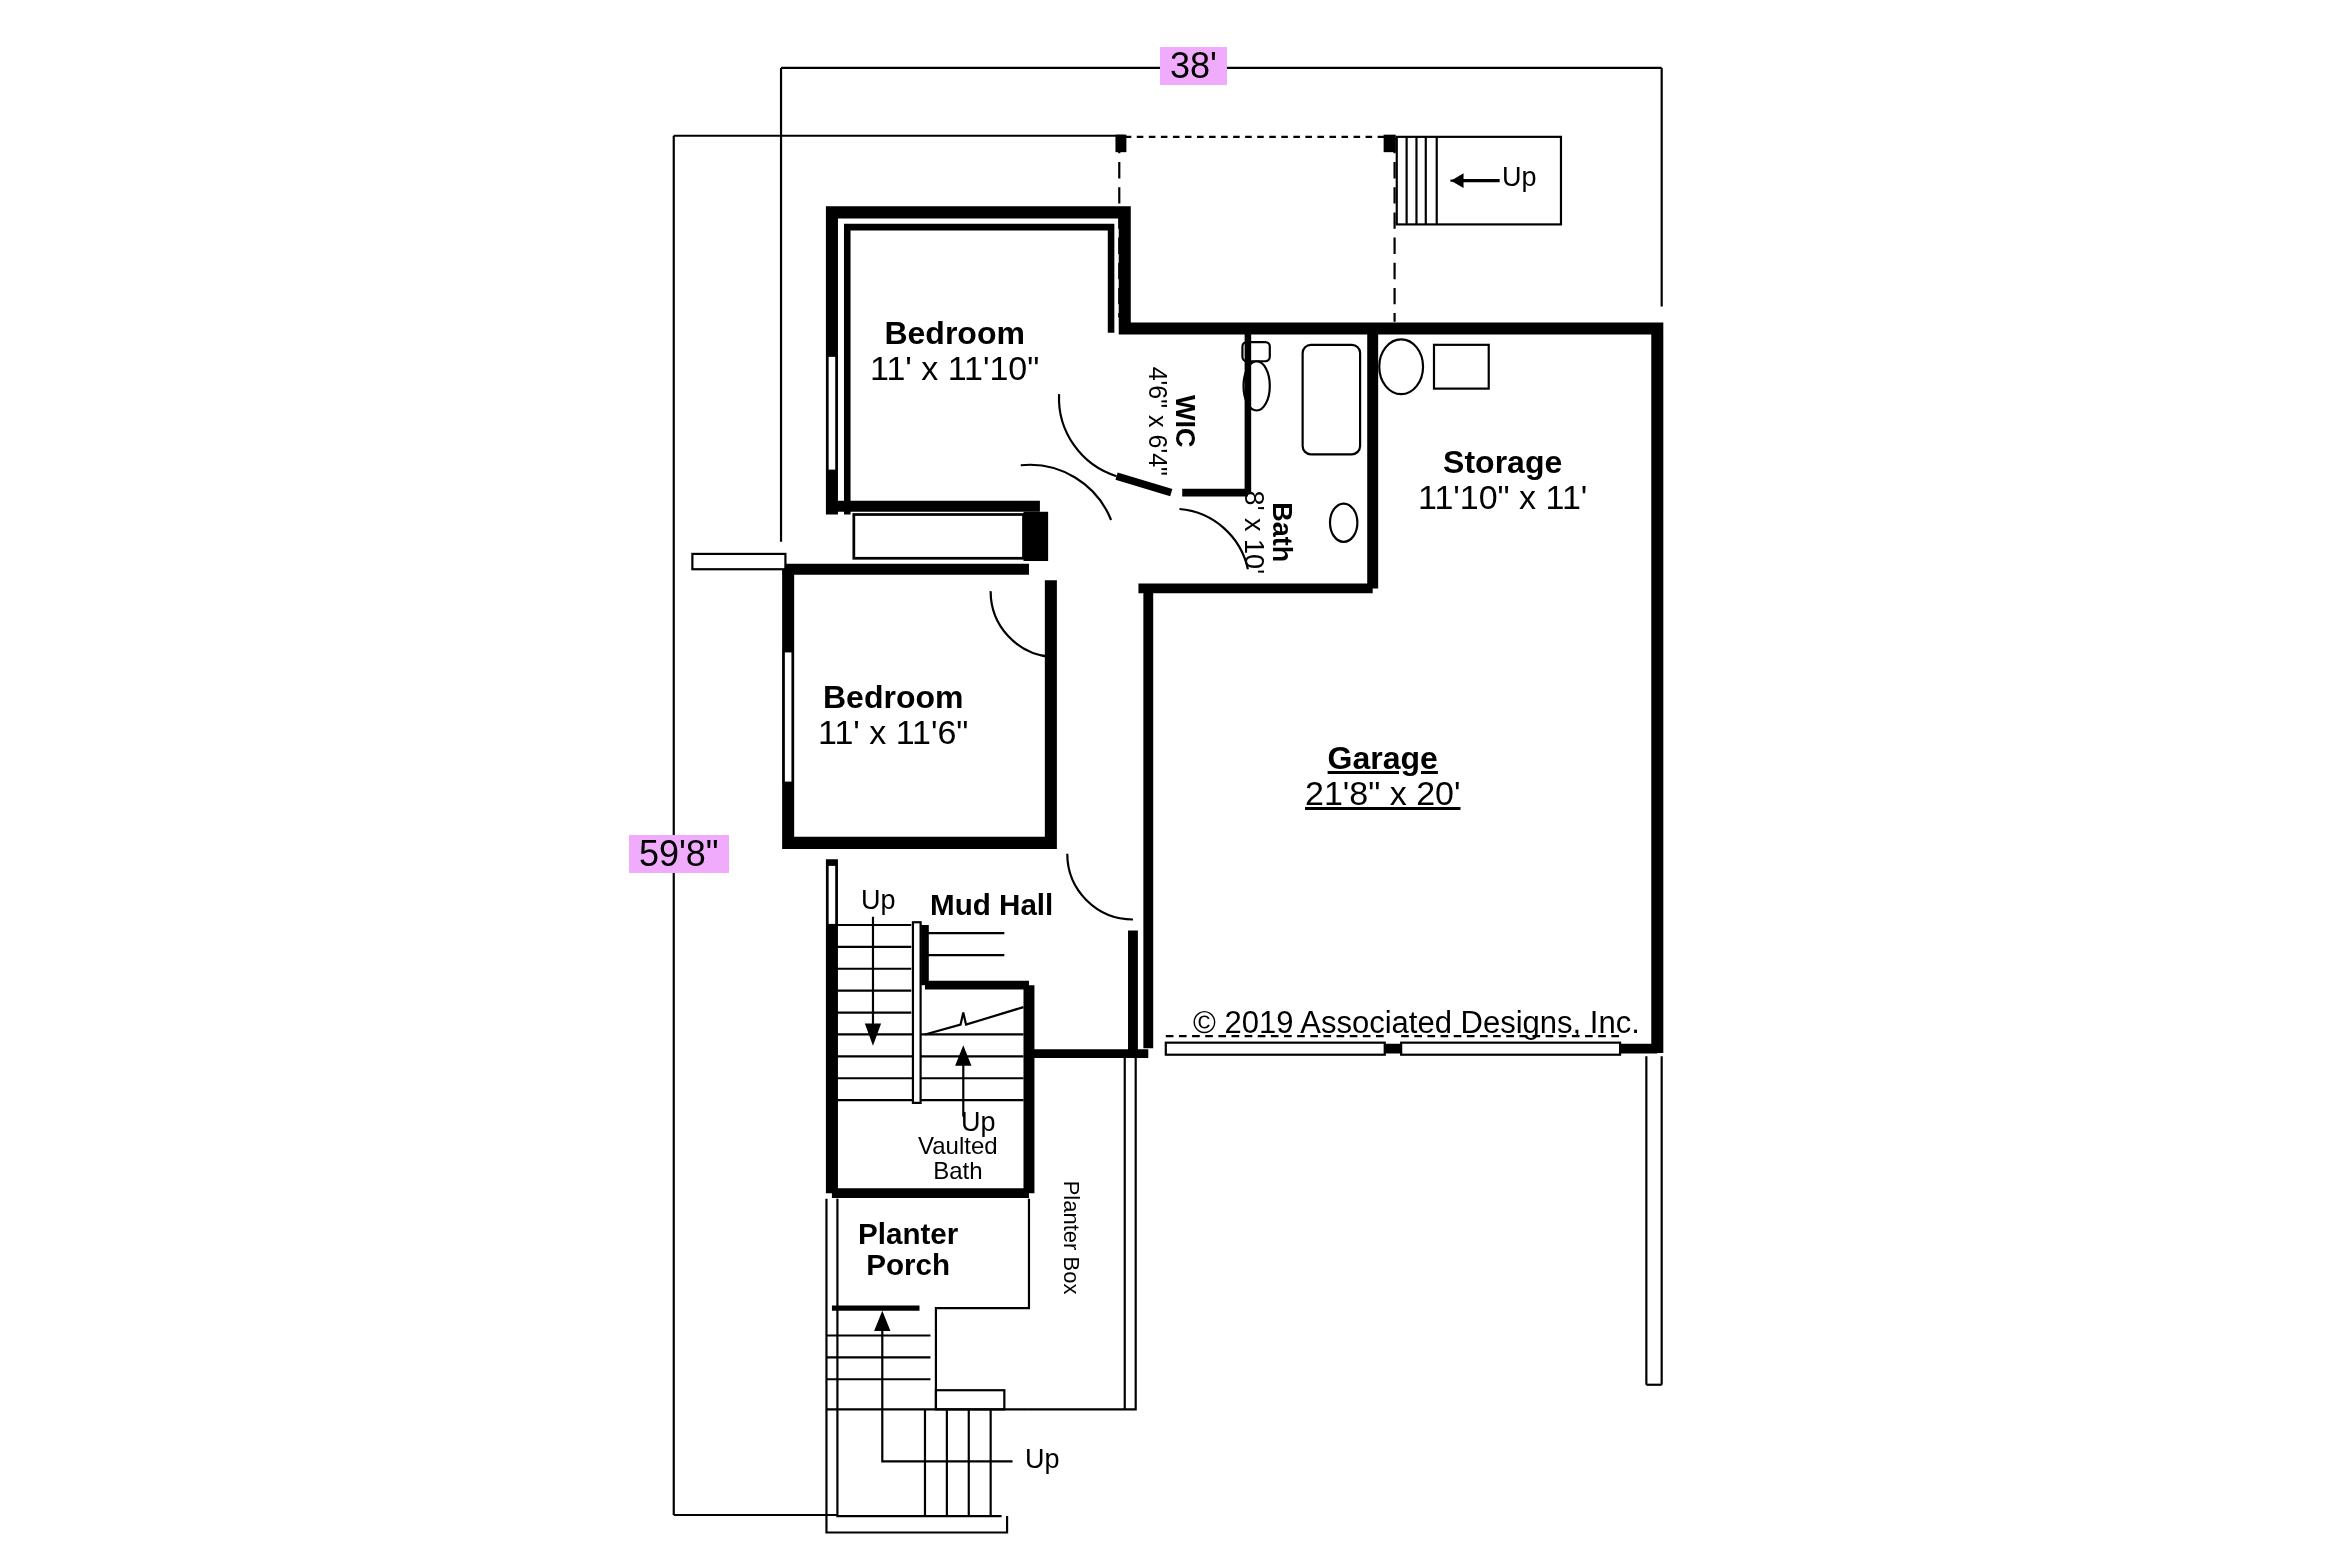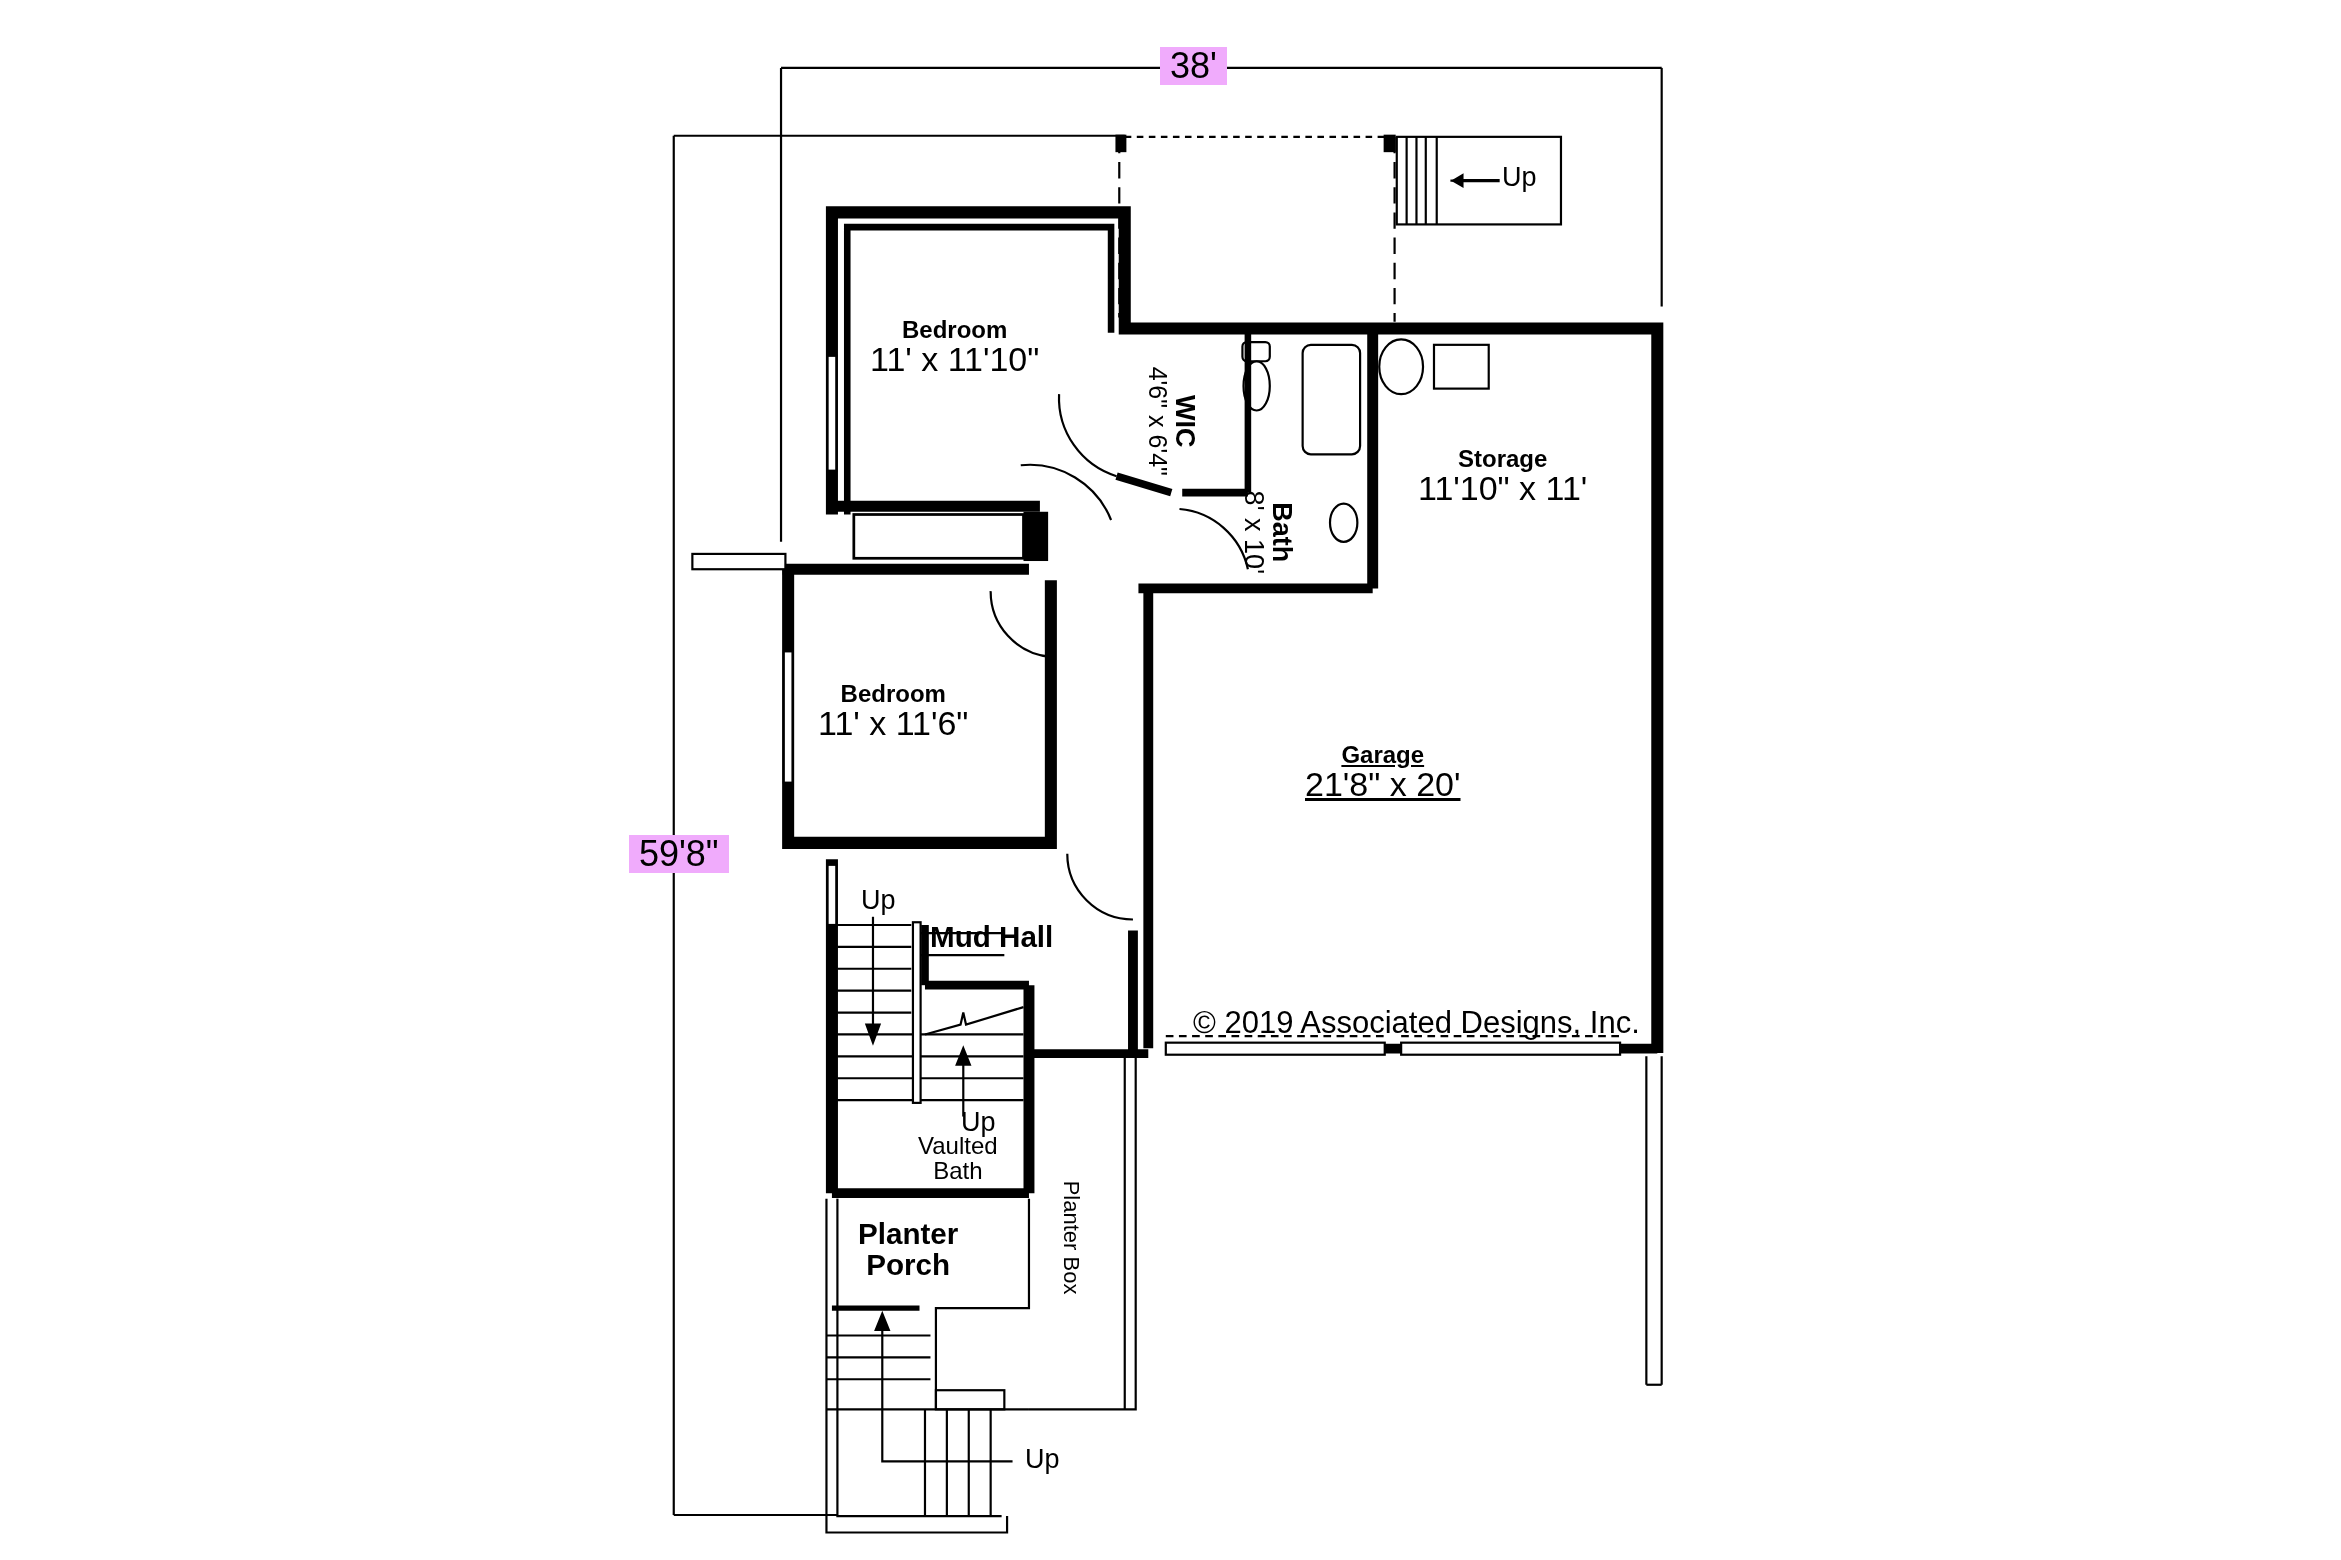--- a/index.html
+++ b/index.html
@@ -1,19 +1,19 @@
 <!DOCTYPE html>
 <html style="font-size:8.8px"><head>
 <meta charset="utf-8">
 <style>
   html, body { margin:0; padding:0; background:#ffffff; }
   body { width:2342px; height:1561px; position:relative; overflow:hidden; font-family:"Liberation Sans", sans-serif; color:#000; }
   svg.plan { position:absolute; left:0; top:0; }
   .lbl { position:absolute; text-align:center; line-height:1.05; white-space:nowrap; }
-  .room-name { font-weight:bold; font-size:24px; }
+  .room-name { font-weight:bold; font-size:32px; }
   .room-dim { font-size:34px; }
   .small-name { font-weight:bold; font-size:27px; }
   .tiny-name { font-weight:normal; font-size:24px;margin-left:45px; }
   .dim-text { font-size:36px; background:#f0abfc; padding:0 9.9px; }
   .up { font-size:27px; }
   .copy { font-size:31px; }
   .vert { transform-origin:center center; }
 </style>
 </head>
 <body>
@@ -181,21 +181,21 @@
 <div class="lbl" style="left:818px; top:681px;">
   <div class="room-name">Bedroom</div>
   <div class="room-dim">11' x 11'6"</div>
 </div>
 
 <div class="lbl" style="left:1305px; top:742px;text-decoration:underline;">
   <div class="room-name">Garage</div>
   <div class="room-dim">21'8" x 20'</div>
 </div>
 
-<div class="lbl small-name" style="left:930px; top:889px; font-size:29.6px;margin-top:32px;">Mud Hall</div>
+<div class="lbl small-name" style="left:930px; top:889px; font-size:29.6px;">Mud Hall</div>
 
 <div class="lbl tiny-name" style="left:873px; top:1133px;">
   <div>Vaulted</div>
   <div>Bath</div>
 </div>
 
 <div class="lbl small-name" style="left:858px; top:1218px; font-size:29.6px;">
   <div>Planter</div>
   <div>Porch</div>
 </div>

